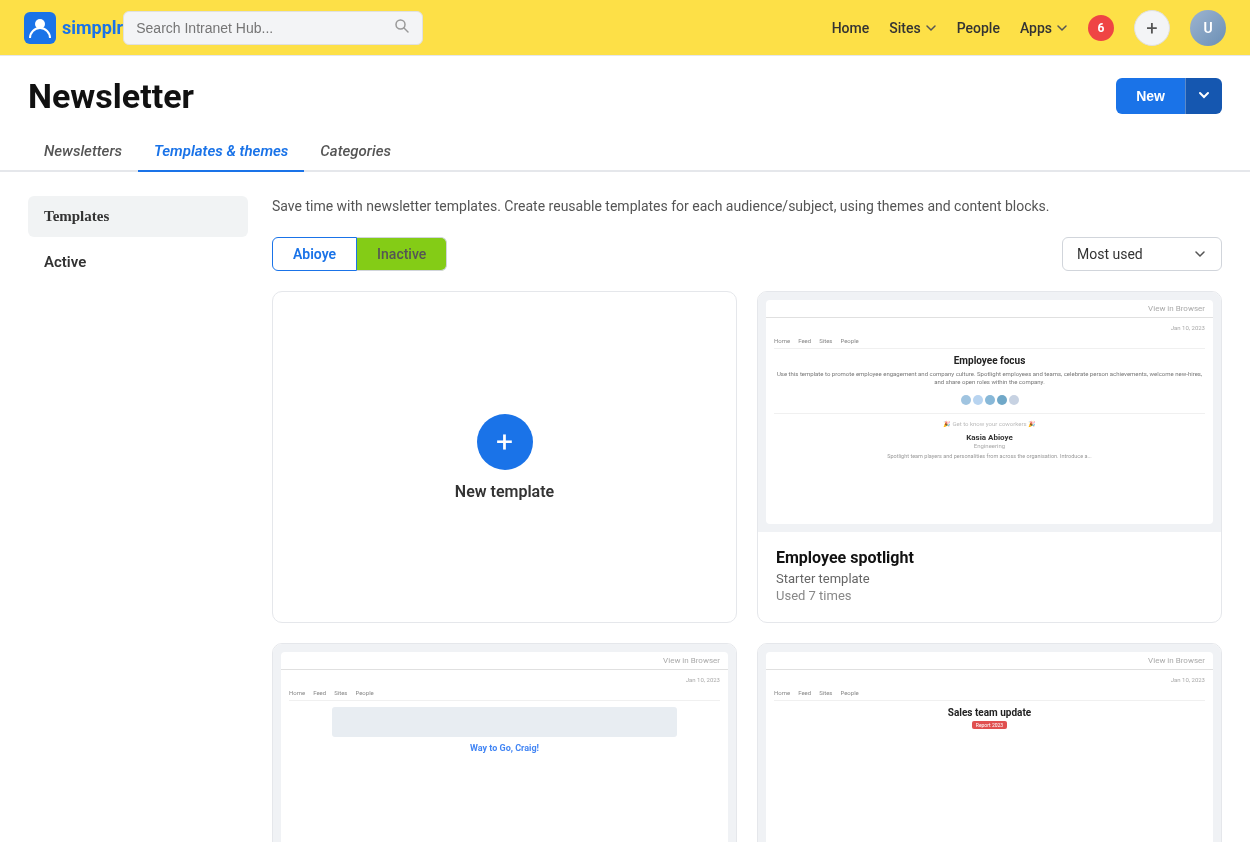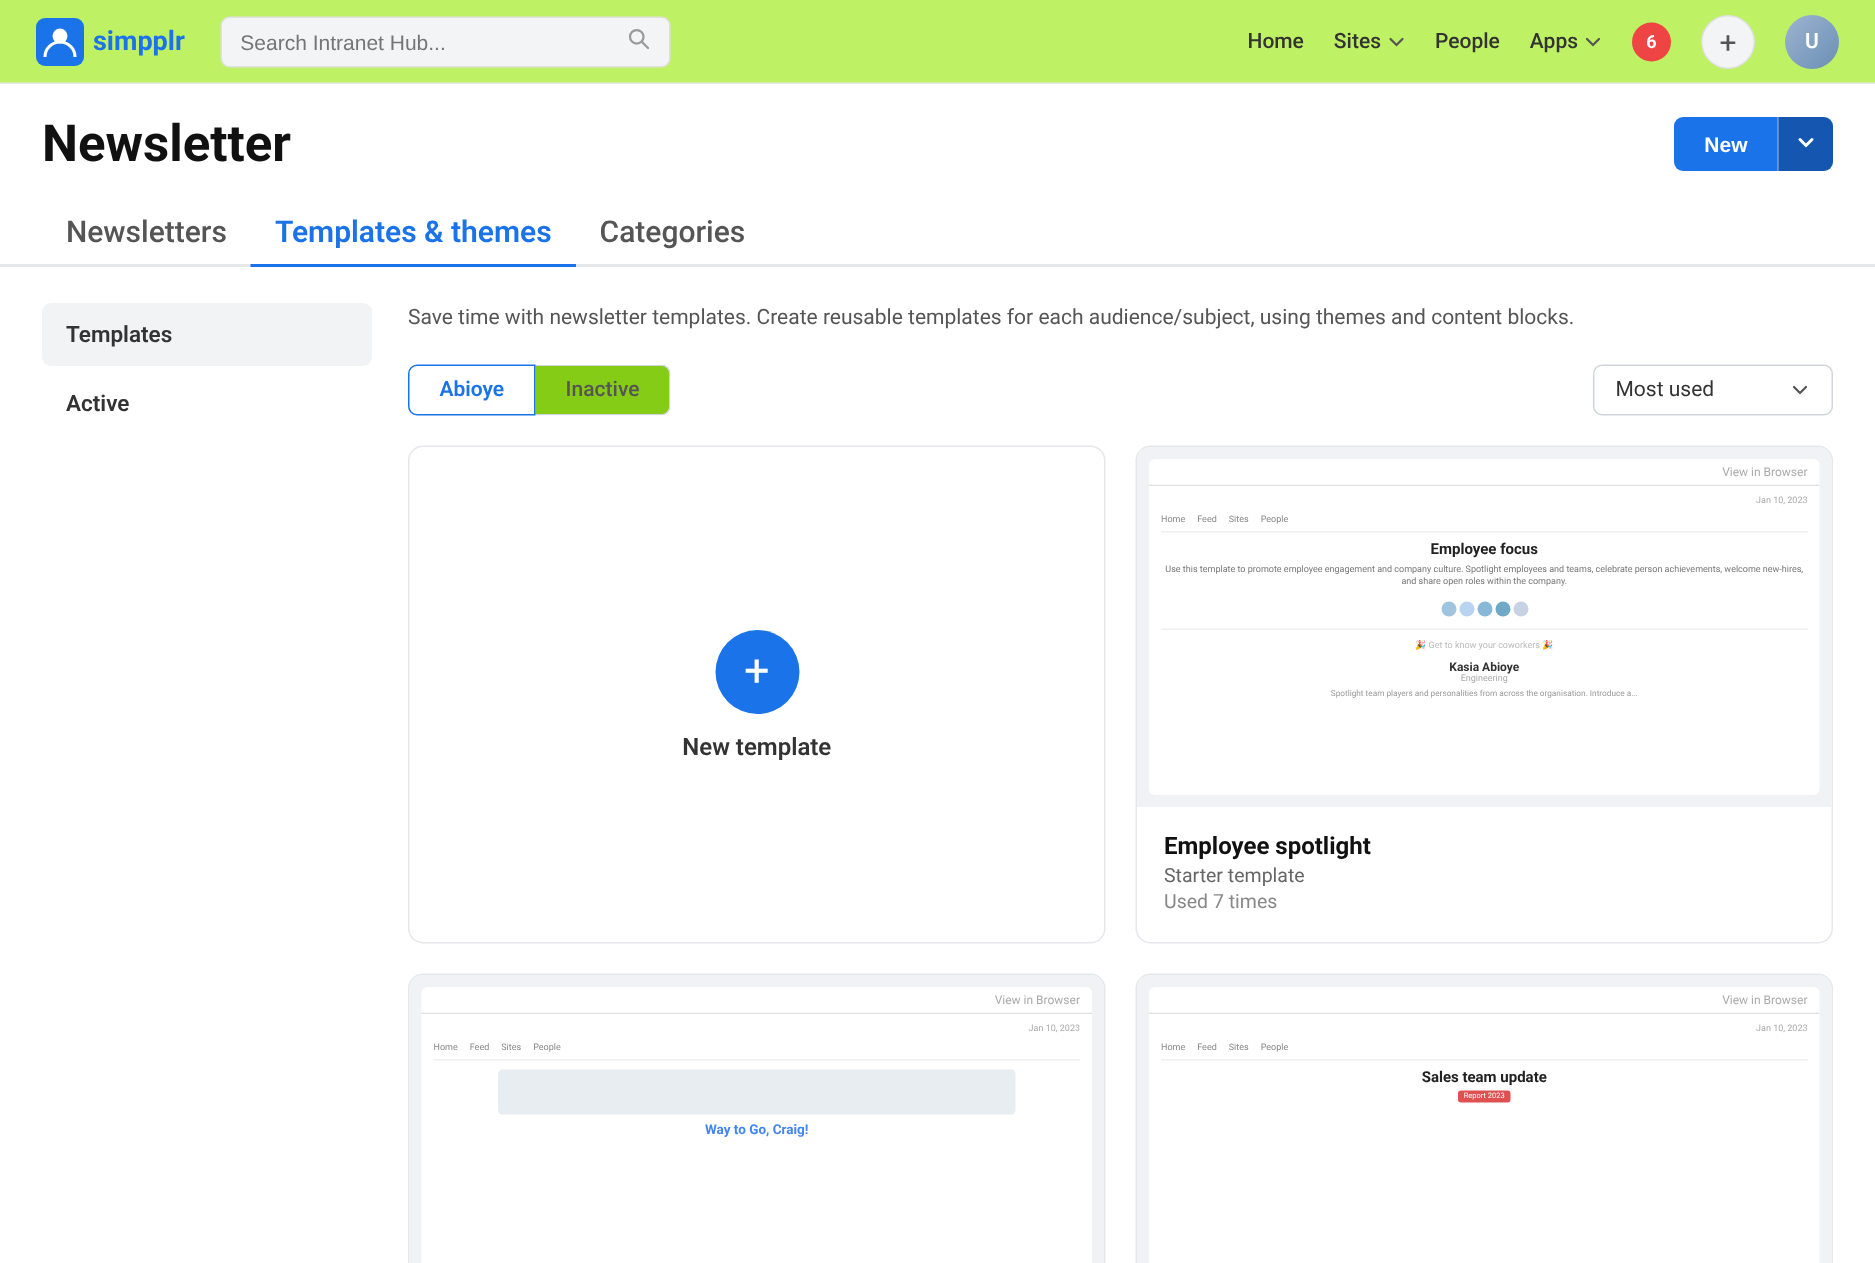--- a/index.html
+++ b/index.html
@@ -1,21 +1,21 @@
 <!DOCTYPE html>
 <html><head>
   <meta charset="utf-8">
   <style>
     * { box-sizing: border-box; margin: 0; padding: 0; }
     body { font-family: -apple-system, BlinkMacSystemFont, 'Segoe UI', Roboto, sans-serif; background: #fff; color: #333; }
 
     
     .navbar {
       display: flex; align-items: center; padding: 0 24px; height: 56px;
-      background: #bef264; border-bottom: 1px solid #e5e7eb; gap: 24px;
+      background: #fde047; border-bottom: 1px solid #e5e7eb; 
     }
     .logo { display: flex; align-items: center; gap: 6px; font-weight: 700; font-size: 18px; color: #1a73e8; flex-shrink: 0; }
     .logo-icon { width: 32px; height: 32px; }
     .search-bar {
       display: flex; align-items: center; background: #f3f4f6; border: 1px solid #e0e0e0;
       border-radius: 6px; padding: 6px 12px; gap: 8px; width: 300px;
     }
     .search-bar input { border: none; background: transparent; outline: none; font-size: 14px; color: #555; width: 100%; }
     .search-icon-svg { color: #999; flex-shrink: 0; }
     .nav-links { display: flex; align-items: center; gap: 20px; margin-left: auto; }
@@ -45,35 +45,35 @@
     .new-btn-caret {
       background: #1557b0; color: #fff; border: none; padding: 10px 12px;
       font-size: 14px; cursor: pointer; border-left: 1px solid rgba(255,255,255,0.3);
     }
 
     
     .tabs {
       display: flex; gap: 0; padding: 0 28px; border-bottom: 2px solid #e5e7eb; margin-top: 16px;
     }
     .tab {
-      padding: 10px 16px; font-size: 20px; font-weight: 500; color: #555;
-      cursor: pointer; border-bottom: 2px solid transparent; margin-bottom: -2px;
+      padding: 10px 16px; font-size: 15px; font-weight: 500; color: #555;
+      cursor: pointer; border-bottom: 2px solid transparent; margin-bottom: -2px; font-style: italic;
     }
     .tab.active { color: #1a73e8; border-bottom: 2px solid #1a73e8; font-weight: 600; }
 
     
     .main-content { display: flex; padding: 24px 28px; gap: 24px; background: #fff; }
 
     
     .sidebar { width: 220px; flex-shrink: 0; }
     .sidebar-item {
       padding: 12px 16px; border-radius: 6px; font-size: 15px; font-weight: 600;
       color: #333; cursor: pointer; margin-bottom: 4px;
     }
-    .sidebar-item.selected { background: #f1f3f4; }
+    .sidebar-item.selected { background: #f1f3f4; font-family: Liberation Serif, serif; }
 
     
     .right-panel { flex: 1; }
     .description { font-size: 14px; color: #555; margin-bottom: 20px; line-height: 1.5; }
 
     
     .filter-bar { display: flex; align-items: center; justify-content: space-between; margin-bottom: 20px; }
     .filter-tabs { display: flex; gap: 0; }
     .filter-tab {
       padding: 8px 20px; font-size: 14px; font-weight: 500; cursor: pointer;

